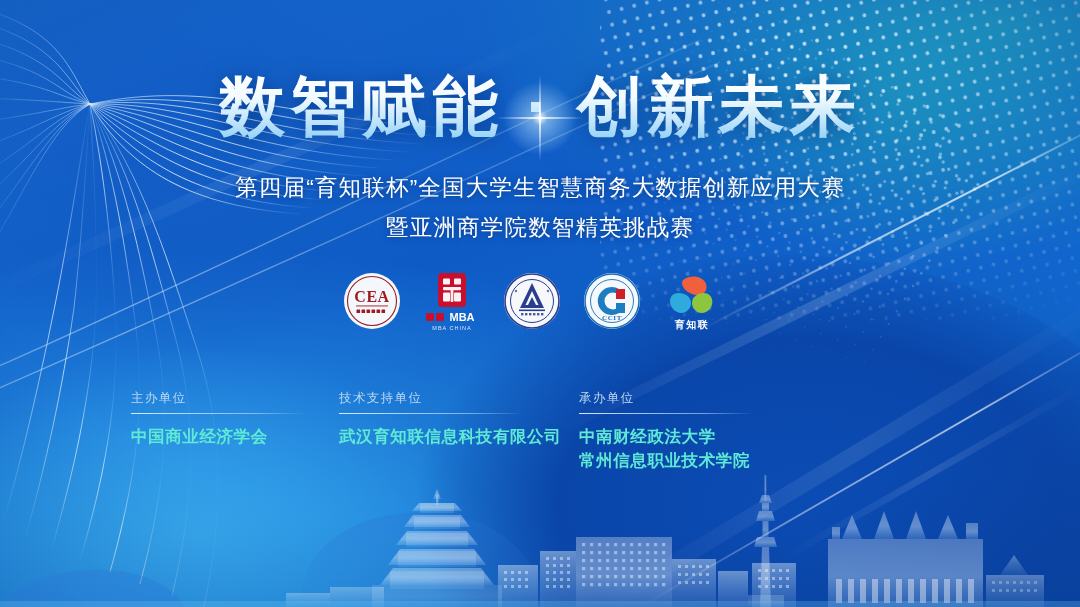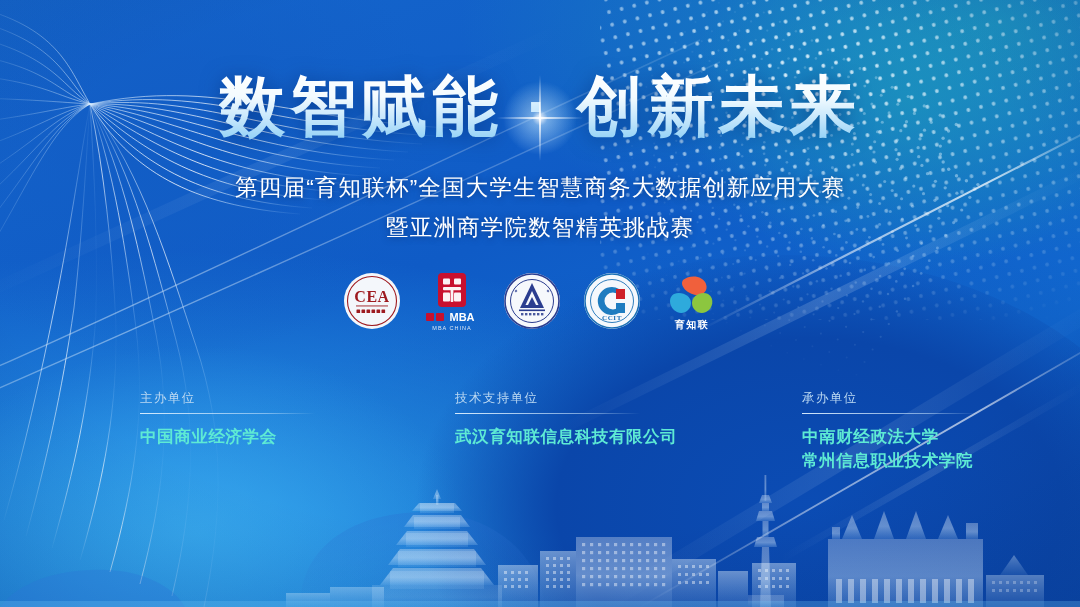--- a/index.html
+++ b/index.html
@@ -97,23 +97,22 @@
     gap:16px;
   }
   .logo{
     width:64px;height:70px;
     display:flex;flex-direction:column;align-items:center;justify-content:flex-start;
   }
   .logo svg{display:block;}
 
   
   .credits{
-    position:absolute;left:140px;top:390px;right:70px;
+    position:absolute;left:131px;top:390px;right:70px;
     display:flex;
-    justify-content:space-between;
   }
   .cred{flex:0 0 auto;}
   .cred.c1{width:208px;}
   .cred.c2{width:208px;}
   .cred.c3{width:208px;}
   .cred.c4{width:240px;}
   .cred-label{
     font-size:12.5px;color:#bcd9f2;letter-spacing:1.4px;
     margin-bottom:6px;
   }

